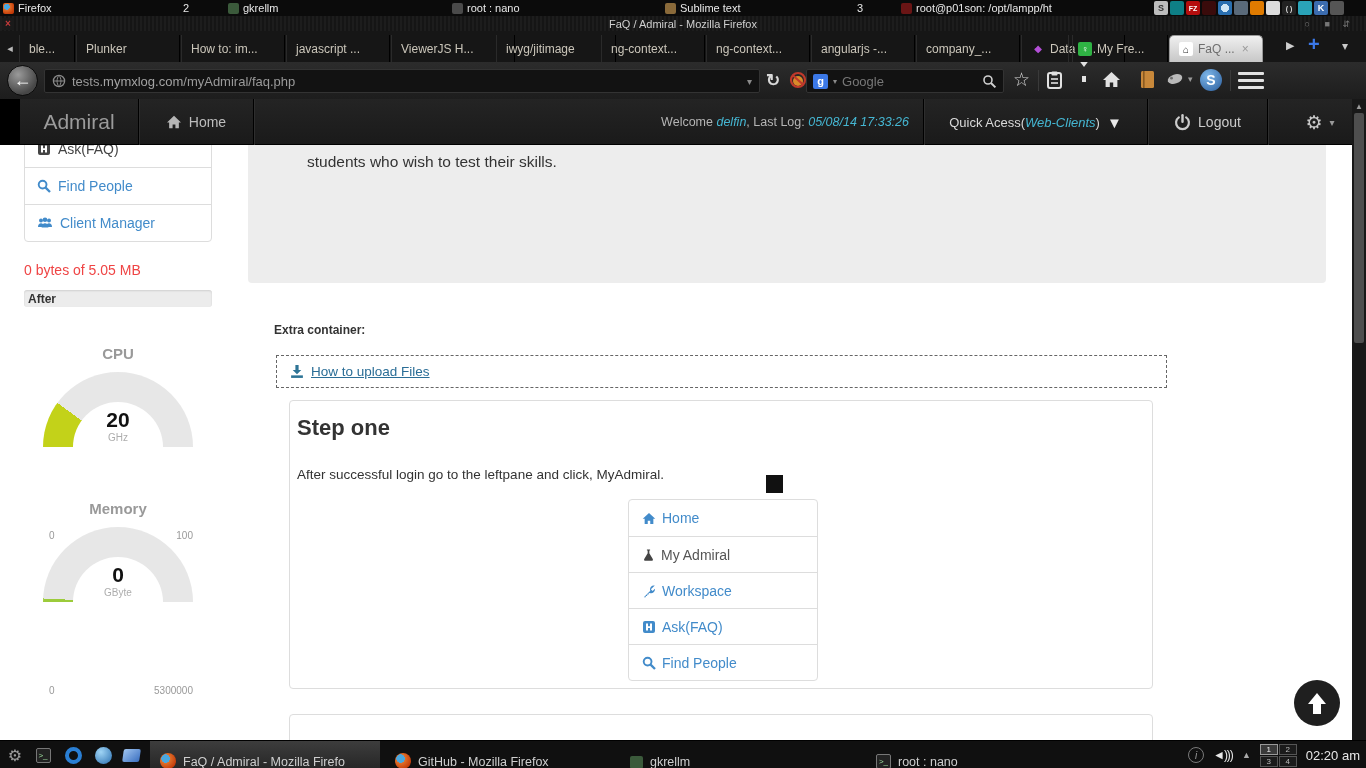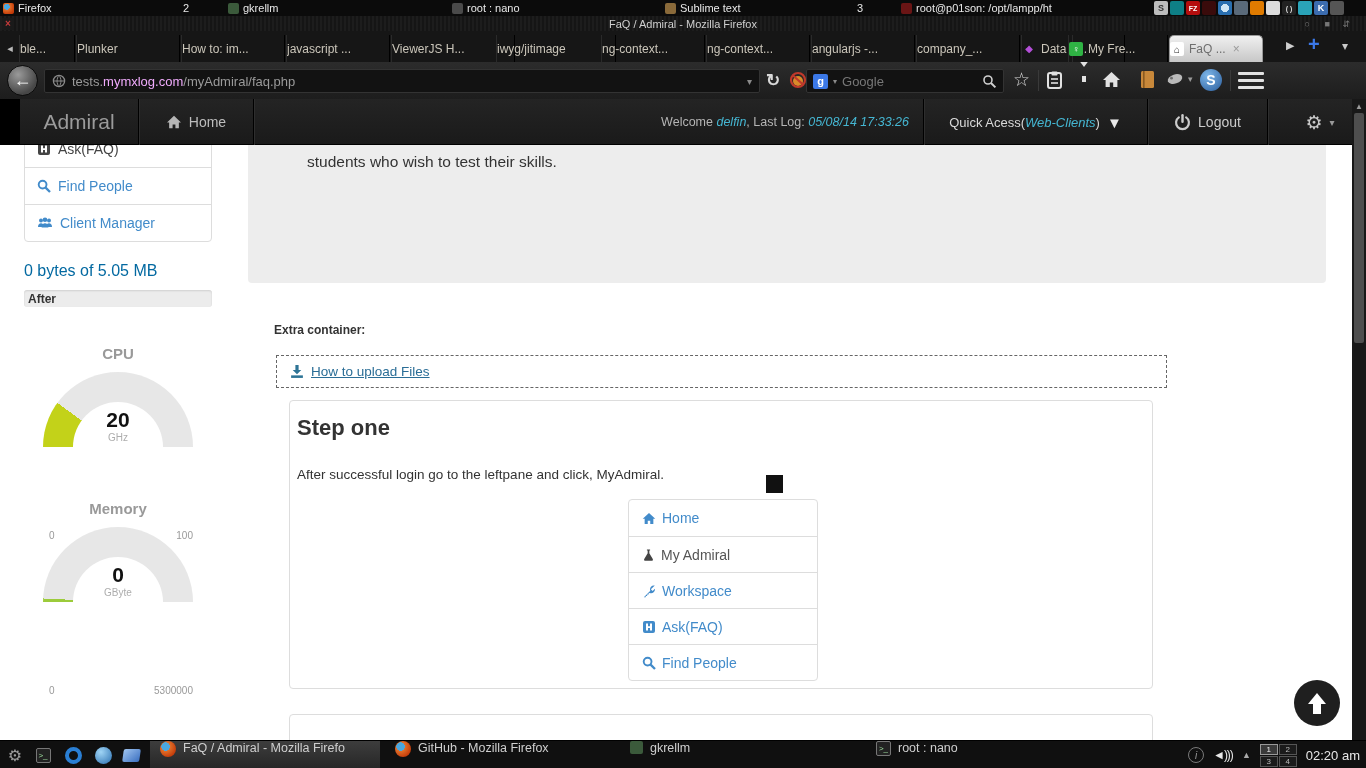--- a/index.html
+++ b/index.html
@@ -20,39 +20,39 @@
     background:repeating-linear-gradient(90deg,#1d1d1d 0 2px,#151515 2px 4px); color:#cfcfcf;
     font-size:11px; display:flex; align-items:center; justify-content:center; }
   #tb-close { position:absolute; left:2px; top:2px; width:12px; height:12px; background:#1a1a1a;
     color:#c43b3b; font-size:10px; line-height:11px; text-align:center; font-weight:bold; }
   .winctl { position:absolute; top:3px; color:#777; font-size:9px; }
 
   
   #tabbar { position:absolute; top:31px; left:0; width:1366px; height:31px; background:#161616; z-index:58; }
   .tabscroll { position:absolute; top:6px; width:16px; height:22px; color:#bbb; font-size:11px;
     display:flex; align-items:center; justify-content:center; }
-  .tab { position:absolute; top:4px; height:27px; display:flex; align-items:center; gap:5px; padding:0 0;
+  .tab { position:absolute; top:4px; height:27px; display:flex; align-items:center; gap:5px; padding:0 9px;
     color:#cbc6ba; font-size:12px; border-left:1px solid #2a2a2a; border-right:1px solid #000;
     white-space:nowrap; overflow:hidden; }
   .tab.active { background:linear-gradient(#f0f0f0,#c7c7c7); color:#6e6e6e; border-radius:5px 5px 0 0;
     border:1px solid #999; border-bottom:none; }
   .fav { width:14px; height:14px; border-radius:2px; flex:0 0 auto; display:flex; align-items:center; justify-content:center;
     font-size:10px; }
   .tabbtn { position:absolute; top:8px; color:#c9c9c9; font-size:12px; }
 
   
   #toolbar { position:absolute; top:62px; left:0; width:1366px; height:37px;
     background:linear-gradient(#2c2c2c,#1d1d1d); z-index:57; }
   #backbtn { position:absolute; left:7px; top:3px; width:31px; height:31px; border-radius:50%;
     background:radial-gradient(circle at 35% 30%, #9a9a9a, #474747 70%); border:1px solid #0c0c0c;
     color:#fff; font-size:18px; font-weight:bold; display:flex; align-items:center; justify-content:center; }
   #urlbar { position:absolute; left:44px; top:7px; width:716px; height:24px; background:#121212;
     border:1px solid #333; border-radius:2px; display:flex; align-items:center; padding:0 7px; gap:6px;
     font-size:13px; color:#9a9a9a; }
-  #urlbar .host { color:#f0abfc; }
+  #urlbar .host { color:#a3a3a3; }
   #urlbar .caret { margin-left:auto; color:#8a8a8a; font-size:10px; }
   .tbtn { position:absolute; top:8px; color:#d9d9d9; font-size:16px; text-align:center; }
   #searchbar { position:absolute; left:806px; top:7px; width:198px; height:24px; background:#121212;
     border:1px solid #333; border-radius:2px; display:flex; align-items:center; gap:5px; padding:0 6px;
     font-size:13px; color:#777; }
   .glogo { width:15px; height:15px; background:#3b78e7; border-radius:2px; color:#fff; font-size:11px;
     font-weight:bold; display:flex; align-items:center; justify-content:center; }
   .vsep { position:absolute; top:8px; width:1px; height:21px; background:#3a3a3a; }
   #burger { position:absolute; left:1238px; top:10px; width:26px; height:17px;
     display:flex; flex-direction:column; justify-content:space-between; }
@@ -76,21 +76,21 @@
 
   
   #page { position:absolute; top:145px; left:0; width:1352px; height:595px; background:#fff; z-index:10; overflow:hidden; }
 
   
   #sidecard { position:absolute; left:24px; top:-16px; width:188px; border:1px solid #ddd; border-radius:4px; background:#fff; }
   .siderow { height:37px; display:flex; align-items:center; gap:7px; padding:0 12px; font-size:14px;
     border-top:1px solid #ddd; color:#428bca; }
   .siderow:first-child { border-top:none; }
   .siderow.dark { color:#444; }
-  #quota { position:absolute; left:24px; top:117px; font-size:16px; color:#0369a1; }
+  #quota { position:absolute; left:24px; top:117px; font-size:14px; color:#ef4444; }
   #diskbar { position:absolute; left:24px; top:145px; width:188px; height:17px; background:#ececec;
     border-radius:3px; box-shadow:inset 0 1px 2px rgba(0,0,0,.12); display:flex; align-items:center;
     padding:0 4px; font-size:12px; font-weight:bold; color:#333; }
 
   .gaugeblk { position:absolute; width:188px; left:24px; text-align:center; }
   .gtitle { font-size:15px; font-weight:bold; color:#999; }
   .gauge { position:relative; width:150px; height:78px; margin:10px auto 0; overflow:hidden; }
   .garc { position:absolute; left:0; top:0; width:150px; height:150px; border-radius:50%; }
   .ghole { position:absolute; left:30px; top:30px; width:90px; height:90px; border-radius:50%; background:#fff; }
   .gval { position:absolute; left:0; width:150px; top:36px; font-size:21px; font-weight:bold; color:#111; }
@@ -132,21 +132,21 @@
   
   #vscroll { position:absolute; right:0; top:99px; width:14px; height:641px; background:#181818; z-index:55; }
   #vscroll .up { color:#9a9a9a; font-size:8px; text-align:center; padding-top:3px; }
   #vthumb { position:absolute; left:2px; right:2px; top:14px; height:230px; background:#4e4e4e; border-radius:2px; }
 
   
   #taskbar { position:absolute; bottom:0; left:0; width:1366px; height:28px; background:#101010;
     border-top:1px solid #000; z-index:70; color:#ccc; }
   .tkicon { position:absolute; top:3px; width:22px; height:22px; border-radius:3px; display:flex;
     align-items:center; justify-content:center; font-size:12px; }
-  .tkwin { position:absolute; top:0; height:28px; display:flex; align-items:flex-start; gap:7px; padding:0 10px;
+  .tkwin { position:absolute; top:0; height:28px; display:flex; align-items:flex-end; gap:7px; padding:0 10px;
     font-size:12.5px; color:#cfcfcf; white-space:nowrap; overflow:hidden; }
   .tkwin.active { background:linear-gradient(#3d3d3d,#262626); }
   .ffball { width:16px; height:16px; border-radius:50%; flex:0 0 auto;
     background:radial-gradient(circle at 35% 35%, #4aa8e0 0 28%, #e0702a 30%, #c43b09 75%); }
   .termico { width:15px; height:15px; background:#222; border:1px solid #777; border-radius:2px;
     color:#9fe09f; font-size:8px; display:flex; align-items:center; justify-content:center; flex:0 0 auto; }
   #tk-right { position:absolute; right:6px; top:0; height:28px; display:flex; align-items:center; gap:9px; }
   #pager { display:grid; grid-template-columns:18px 18px; grid-auto-rows:11px; gap:1px; }
   #pager .cell { border:1px solid #555; background:#1b1b1b; color:#bbb; font-size:8px; line-height:9px; text-align:center; }
   #pager .cell.cur { background:#3a3a3a; border-color:#999; color:#eee; }

